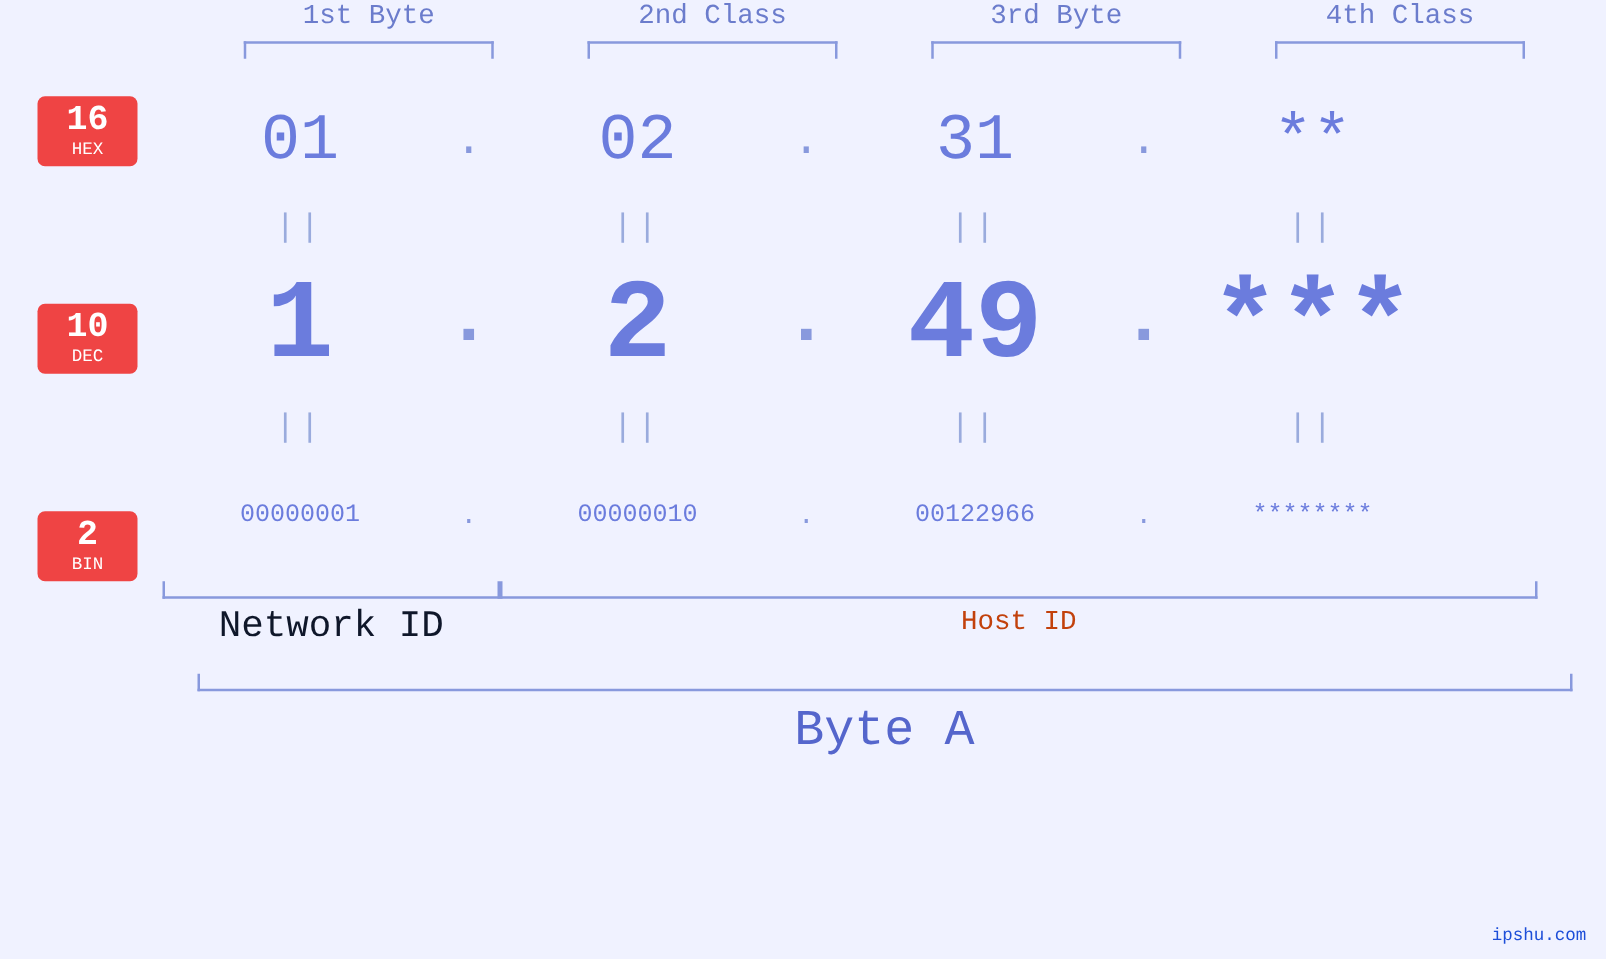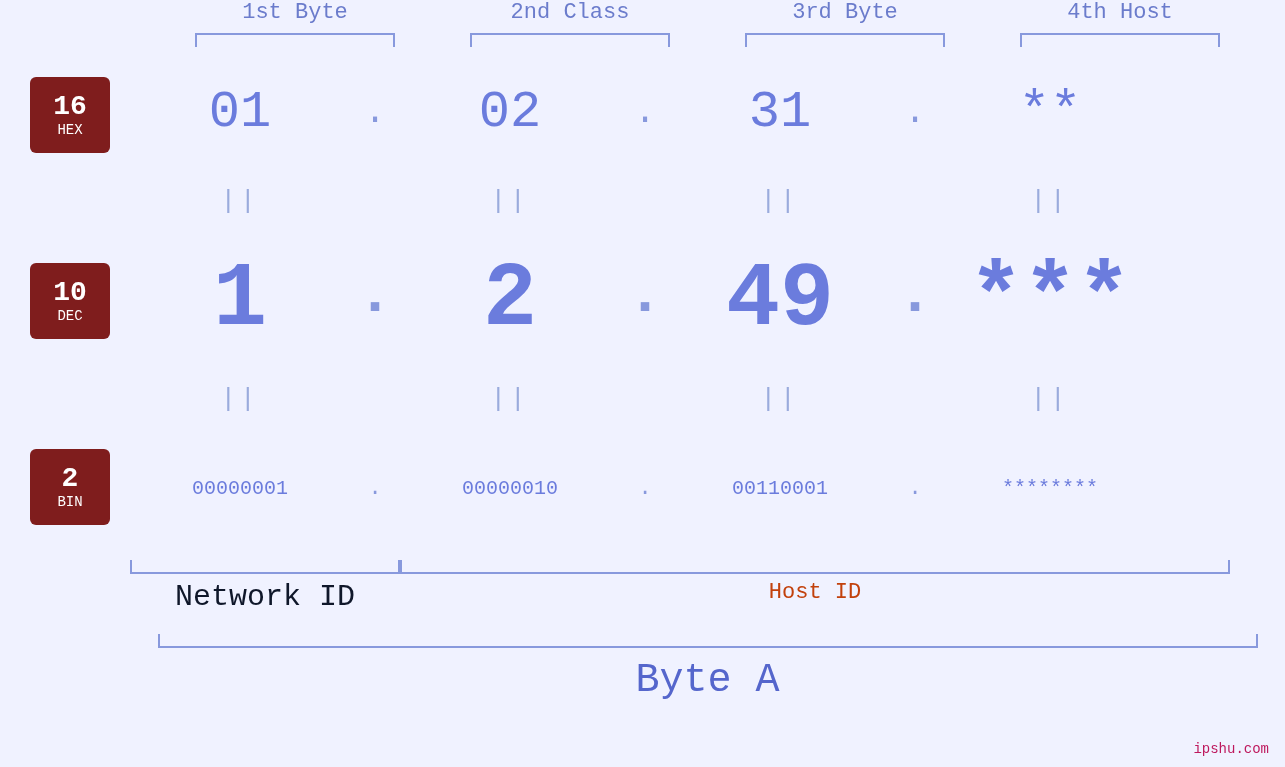--- a/index.html
+++ b/index.html
@@ -66,25 +66,25 @@
       display: flex;
       flex-direction: column;
       align-items: center;
       width: 130px;
       gap: 60px;
       padding-top: 10px;
       padding-left: 10px;
     }
 
     .label-box {
-      background: #7f1d1d;
+      background: #ef4444;
       color: white;
       border-radius: 6px;
       width: 80px;
-      height: 76px;
+      height: 56px;
       display: flex;
       flex-direction: column;
       align-items: center;
       justify-content: center;
       font-family: 'Courier New', Courier, monospace;
     }
 
     .label-box .num {
       font-size: 28px;
       font-weight: bold;
@@ -93,21 +93,20 @@
 
     .label-box .base {
       font-size: 14px;
       font-weight: normal;
     }
 
     .data-area {
       flex: 1;
       display: flex;
       flex-direction: column;
-      gap: 19px;
     }
 
     
     .hex-row {
       display: flex;
       align-items: center;
       height: 90px;
     }
 
     
@@ -251,35 +250,35 @@
       font-size: 40px;
       font-family: 'Courier New', Courier, monospace;
       margin-top: 10px;
     }
 
     
     .watermark {
       position: absolute;
       bottom: 10px;
       right: 16px;
-      color: #be185d;
+      color: #1d4ed8;
       font-size: 14px;
       font-family: 'Courier New', Courier, monospace;
     }
   </style>
 </head>
 <body>
 
 <div class="container">
 
   <div class="byte-labels">
     <div class="byte-label">1st Byte</div>
     <div class="byte-label">2nd Class</div>
     <div class="byte-label">3rd Byte</div>
-    <div class="byte-label">4th Host</div>
+    <div class="byte-label">4th Class</div>
   </div>
 
   <div class="top-brackets">
     <div class="bracket-line"></div>
     <div class="bracket-line"></div>
     <div class="bracket-line"></div>
     <div class="bracket-line"></div>
   </div>
 
   <div class="main-area">
@@ -339,21 +338,21 @@
         <div class="cell eq-sign">||</div>
         <div class="sep"></div>
         <div class="cell eq-sign">||</div>
       </div>
 
       <div class="bin-row">
         <div class="cell bin-val">00000001</div>
         <div class="sep bin-dot">.</div>
         <div class="cell bin-val">00000010</div>
         <div class="sep bin-dot">.</div>
-        <div class="cell bin-val">00110001</div>
+        <div class="cell bin-val">00122966</div>
         <div class="sep bin-dot">.</div>
         <div class="cell bin-val">********</div>
       </div>
 
       <div class="bottom-section" style="margin-left:0;">
         <div class="bottom-brackets">
           <div class="bracket-bottom-left"></div>
           <div class="bracket-bottom-right"></div>
         </div>
         <div class="id-labels">

